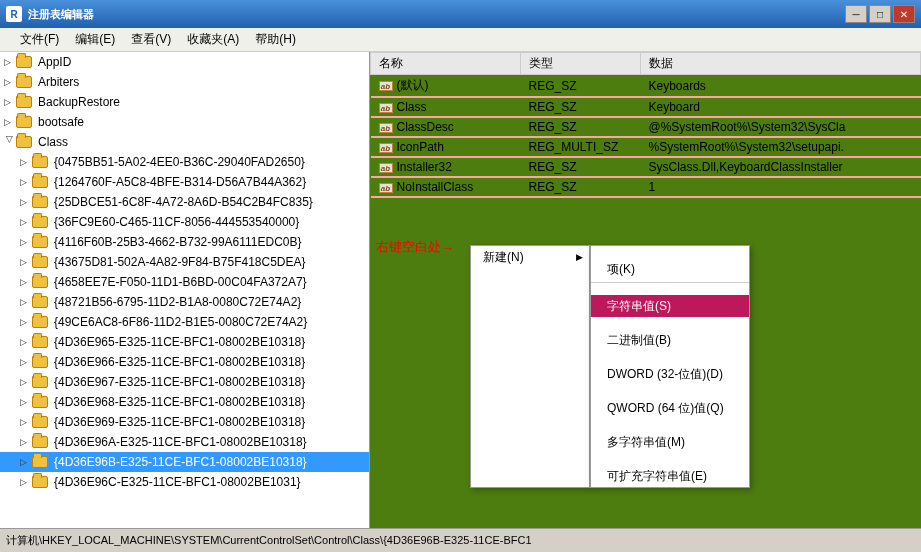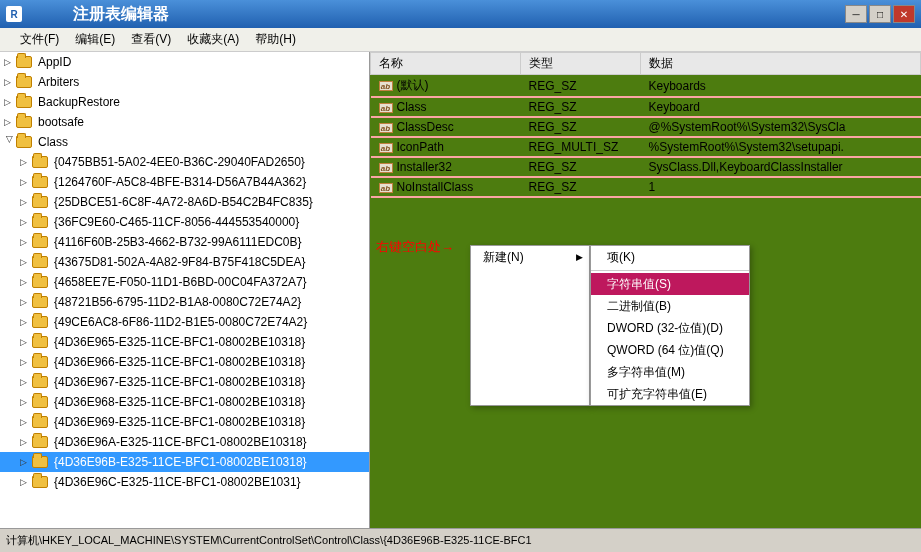--- a/index.html
+++ b/index.html
@@ -30,23 +30,22 @@
       border-radius: 2px;
       display: inline-flex;
       align-items: center;
       justify-content: center;
       font-size: 10px;
       color: #2060b0;
       font-weight: bold;
     }
     .title-bar-text {
       flex: 1;
-      font-size: 16px;
+      font-size: 11px;
       font-weight: bold;
-      margin-left: 45px;
     }
     .title-bar-controls {
       display: flex;
       gap: 2px;
     }
     .title-btn {
       width: 22px;
       height: 18px;
       background: #d4d0c8;
       border: 1px solid #888;
@@ -249,20 +248,21 @@
       top: 0;
     }
     .submenu-item {
       padding: 4px 16px;
       cursor: pointer;
       font-size: 12px;
       white-space: nowrap;
       height: 22px;
       display: flex;
       align-items: center;
+      margin-top: 12px;
     }
     .submenu-item.highlighted { background: #be185d; color: white; }
   </style>
 </head>
 <body>
 
 <div style="width:921px; height:552px; position:relative; overflow:hidden;">
 
   <div class="title-bar">
     <span class="title-bar-icon">R</span>

